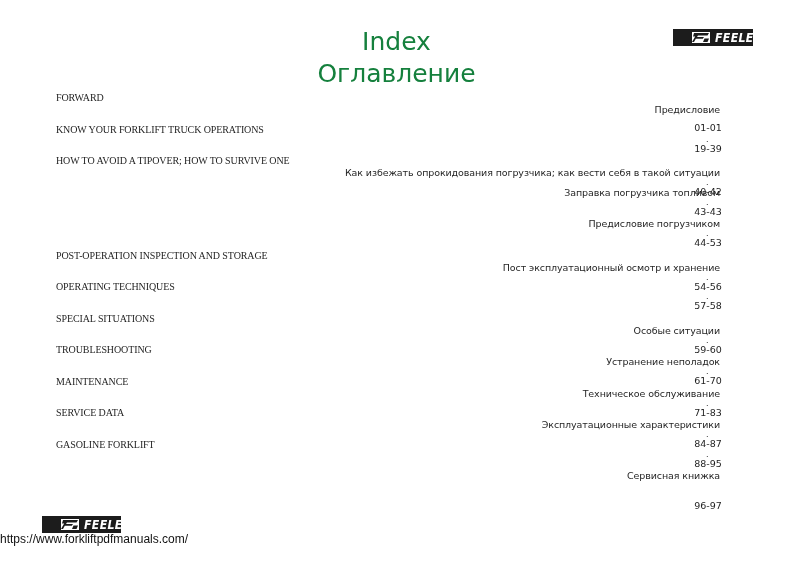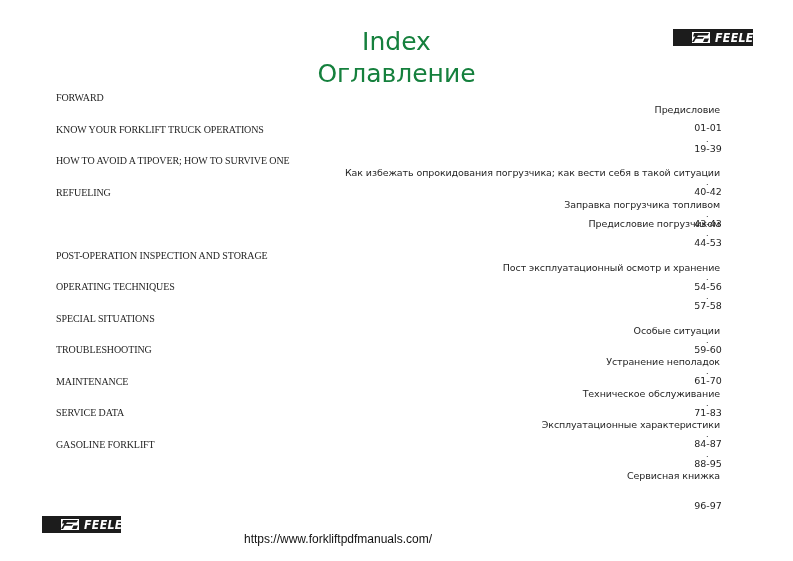--- a/index.html
+++ b/index.html
@@ -120,21 +120,21 @@
     }
     .entry.last { height: 14px; }
     .entry.last .ru-line { height: 13px; }
     .entry.last .pages { top: 14px; }
 
     .footer-url {
       position: absolute;
       left: 0;
       width: 676px;
       top: 532px;
-      text-align: center;
+      text-align: left;
       font-family: "Liberation Sans", sans-serif;
       font-size: 12px;
       color: #111;
     }
   </style>
 </head>
 <body>
 
 <div class="title-block">
   <div class="title-en">Index</div>
@@ -174,21 +174,20 @@
   <div class="entry">
     <div class="en">HOW TO AVOID A TIPOVER; HOW TO SURVIVE ONE</div>
     <div class="ru-line">
       <span class="ru">Как избежать опрокидования погрузчика; как вести себя в такой ситуации</span>
       <span class="leader"></span>
       <span class="pages"><span class="dot">.</span><span>40-42</span></span>
     </div>
   </div>
 
   <div class="entry">
-    <div class="en">REFUELING</div>
     <div class="ru-line">
       <span class="ru">Заправка погрузчика топливом</span>
       <span class="leader"></span>
       <span class="pages"><span class="dot">.</span><span>43-43</span></span>
     </div>
   </div>
 
   <div class="entry">
     <div class="ru-line">
       <span class="ru">Предисловие погрузчиком</span>

